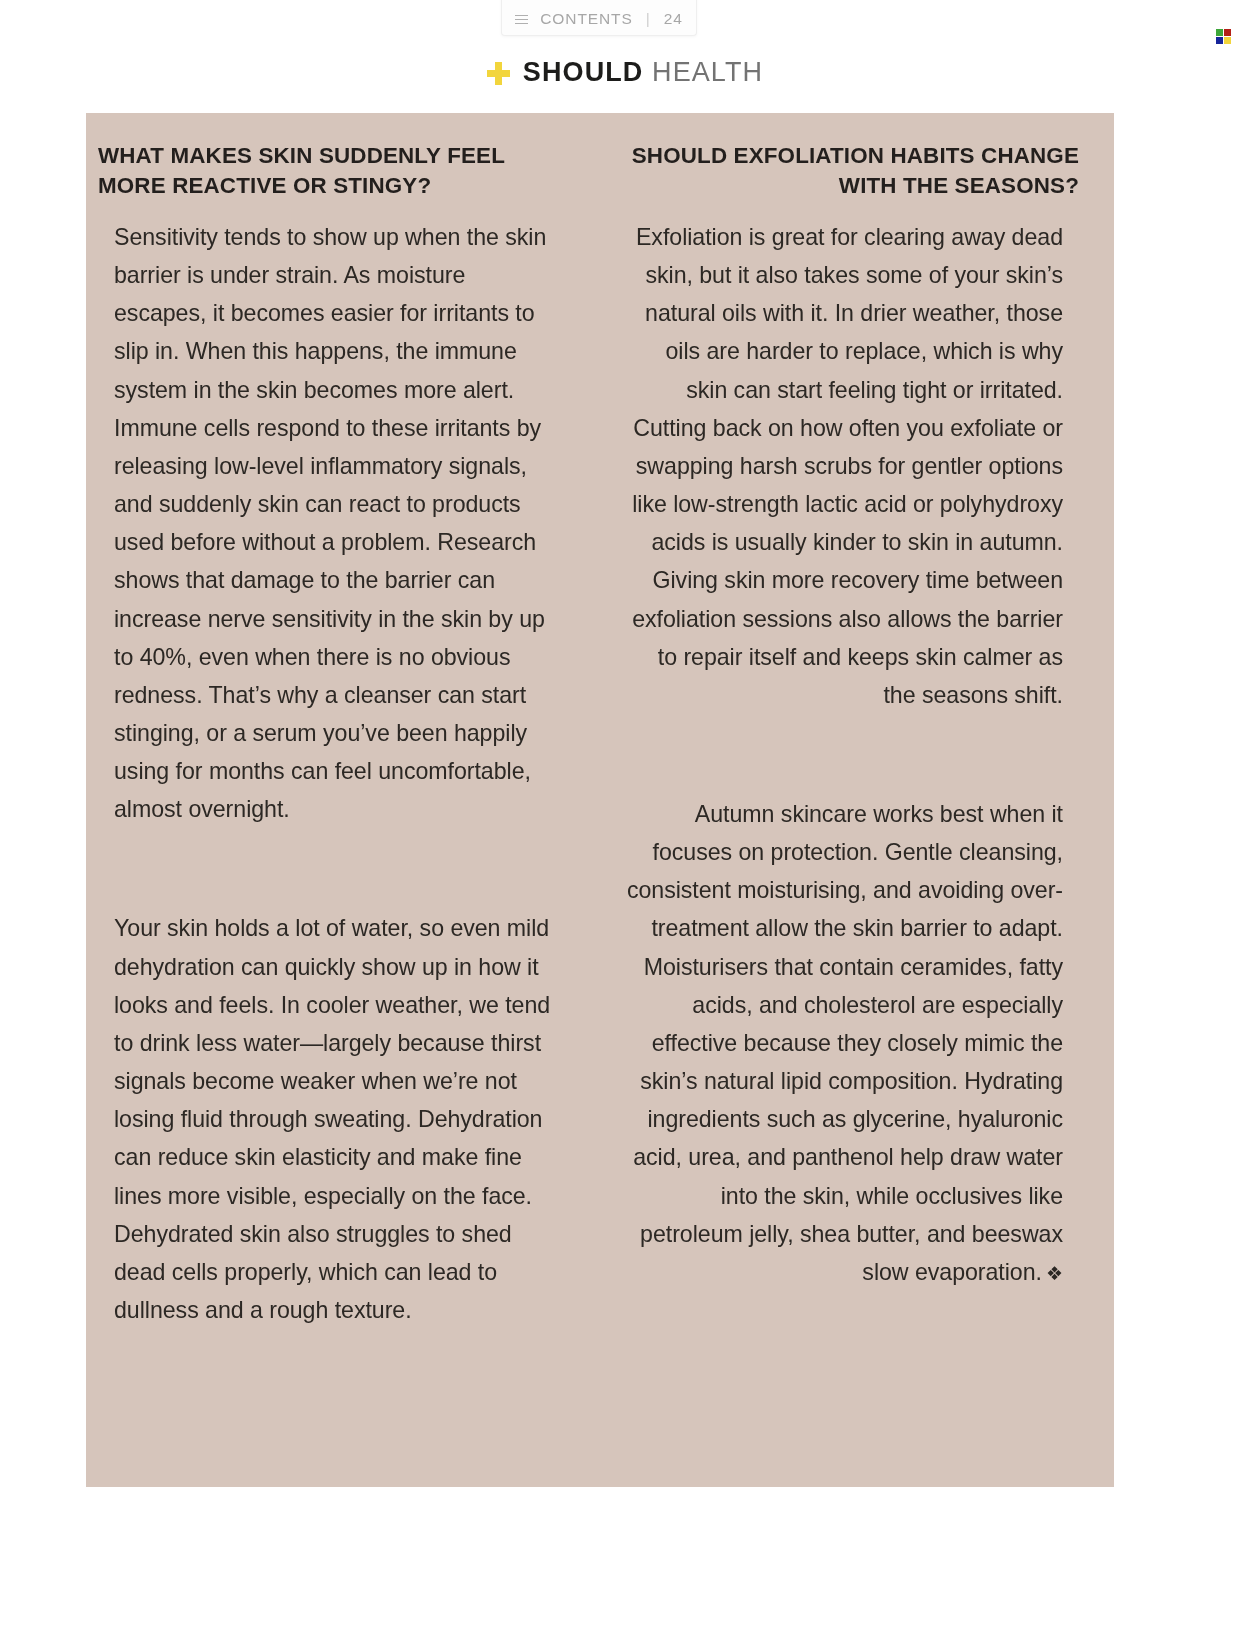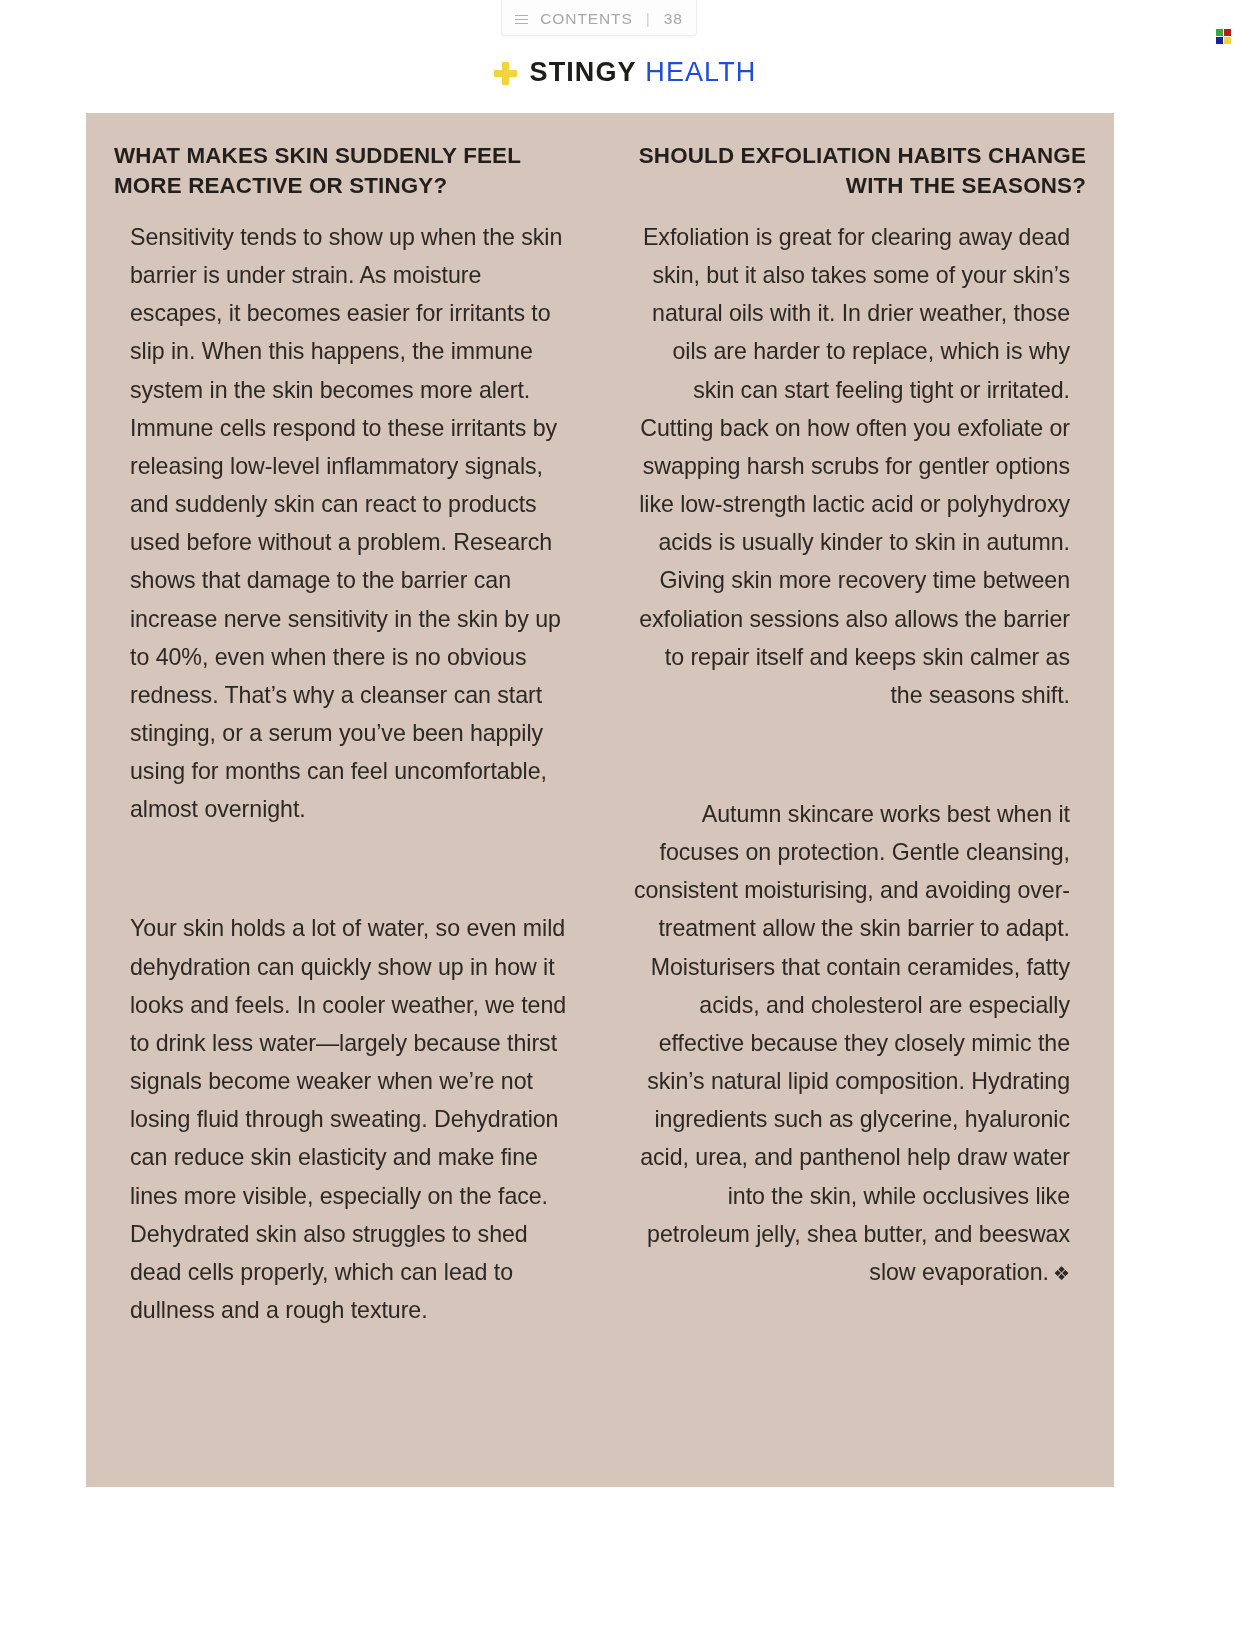--- a/index.html
+++ b/index.html
@@ -121,39 +121,39 @@
     font-size: 27px;
     letter-spacing: 1.1px;
     color: #1d1d1b;
     white-space: nowrap;
   }
   .masthead-title .mh-bold {
     font-weight: 700;
   }
   .masthead-title .mh-light {
     font-weight: 300;
-    color: #1d4ed8;
+    color: #737373;
   }
 
   
   .article-panel {
     position: absolute;
     left: 86px;
     top: 113px;
     width: 1028px;
     height: 1374px;
     background: #d6c5bb;
   }
   .columns {
     position: absolute;
-    left: 28px;
+    left: 12px;
     top: 28px;
     width: 972px;
     display: flex;
-    gap: 25px;
+    gap: 34px;
   }
   .col {
     width: 474px;
     flex: none;
   }
   .col-right { width: 473px; text-align: right; }
 
   h2.sec-head {
     font-size: 22.4px;
     font-weight: 700;
@@ -185,36 +185,36 @@
 <div class="reader-topbar">
   <div class="contents-pill">
     <div class="contents-inner">
       <span class="hamburger-icon">
           <i></i>
           <i></i>
           <i></i>
         </span>
       <span>CONTENTS</span>
       <span class="contents-sep">|</span>
-      <span>38</span>
+      <span>24</span>
     </div>
   </div>
 </div>
 
 <div class="win-mark">
   <span style="background:#3da639"></span>
   <span style="background:#b32017"></span>
   <span style="background:#16249a"></span>
   <span style="background:#f2d53c"></span>
 </div>
 
 <div class="masthead">
   <span class="plus-icon"></span>
   <div class="masthead-title">
-    <span class="mh-bold">STINGY</span><span>&nbsp;</span><span class="mh-light">HEALTH</span>
+    <span class="mh-bold">SHOULD</span><span>&nbsp;</span><span class="mh-light">HEALTH</span>
   </div>
 </div>
 
 <div class="article-panel">
   <div class="columns">
 
     <div class="col col-left">
       <h2 class="sec-head">WHAT MAKES SKIN SUDDENLY FEEL MORE REACTIVE OR STINGY?</h2>
       <p class="body-copy">Sensitivity tends to show up when the skin barrier is under strain. As moisture escapes, it becomes easier for irritants to slip in. When this happens, the immune system in the skin becomes more alert. Immune cells respond to these irritants by releasing low-level inflammatory signals, and suddenly skin can react to products used before without a problem. Research shows that damage to the barrier can increase nerve sensitivity in the skin by up to 40%, even when there is no obvious redness. That’s why a cleanser can start stinging, or a serum you’ve been happily using for months can feel uncomfortable, almost overnight.</p>
       <div class="block-gap"></div>

